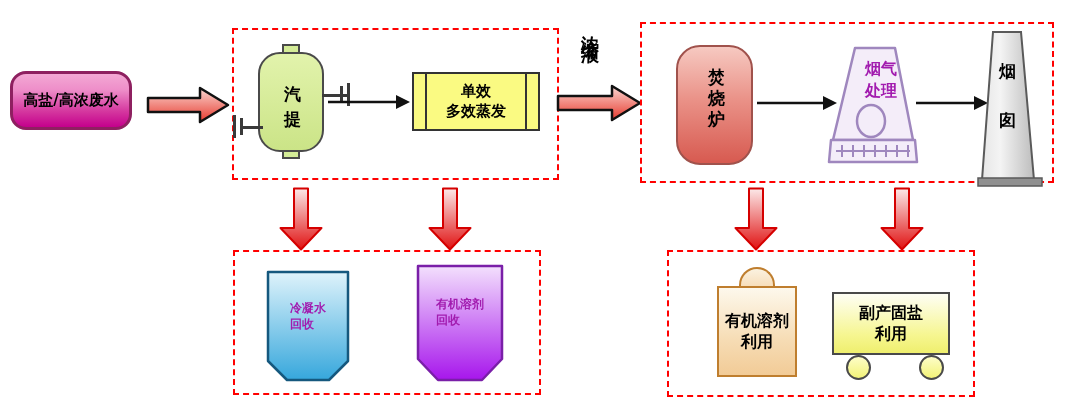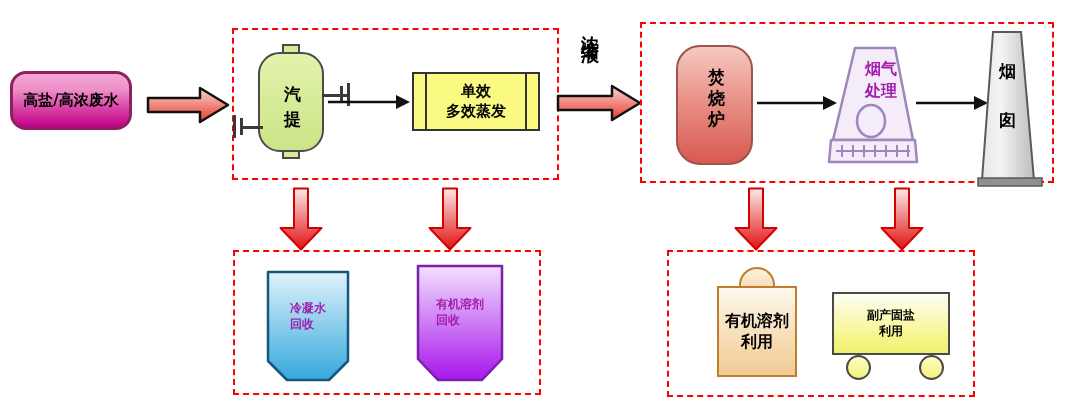--- a/index.html
+++ b/index.html
@@ -29,21 +29,21 @@
   .steam-dome{position:absolute;left:739px;top:267px;width:36px;height:20px;
          border:2px solid #BF7E2E;border-bottom:none;border-radius:18px 18px 0 0;box-sizing:border-box;
          background:linear-gradient(180deg,#FBF2E0,#F7DDB9);}
   .steam-body{position:absolute;left:717px;top:286px;width:80px;height:91px;
          border:2px solid #BF7E2E;box-sizing:border-box;
          background:linear-gradient(180deg,#FDF8EC 0%,#F6DCB4 60%,#F2CB97 100%);
          font-size:16px;line-height:1.3;}
   .cart{position:absolute;left:832px;top:292px;width:118px;height:63px;
         border:2.5px solid #4A4A4A;box-sizing:border-box;
         background:linear-gradient(180deg,#FEFEF4 0%,#F6F690 70%,#EFEF6E 100%);
-        font-size:12px;line-height:1.3;}
+        font-size:16px;line-height:1.3;}
   .wheel{position:absolute;width:25px;height:25px;border-radius:50%;border:2px solid #4A4A4A;
          box-sizing:border-box;background:linear-gradient(180deg,#FDFDC8,#F3F378);}
   .shape-text{position:absolute;display:flex;align-items:center;justify-content:center;
          font-weight:bold;color:#a21caf;white-space:pre-line;}
 </style>
 </head>
 <body>
 
 <div class="canvas">
 

